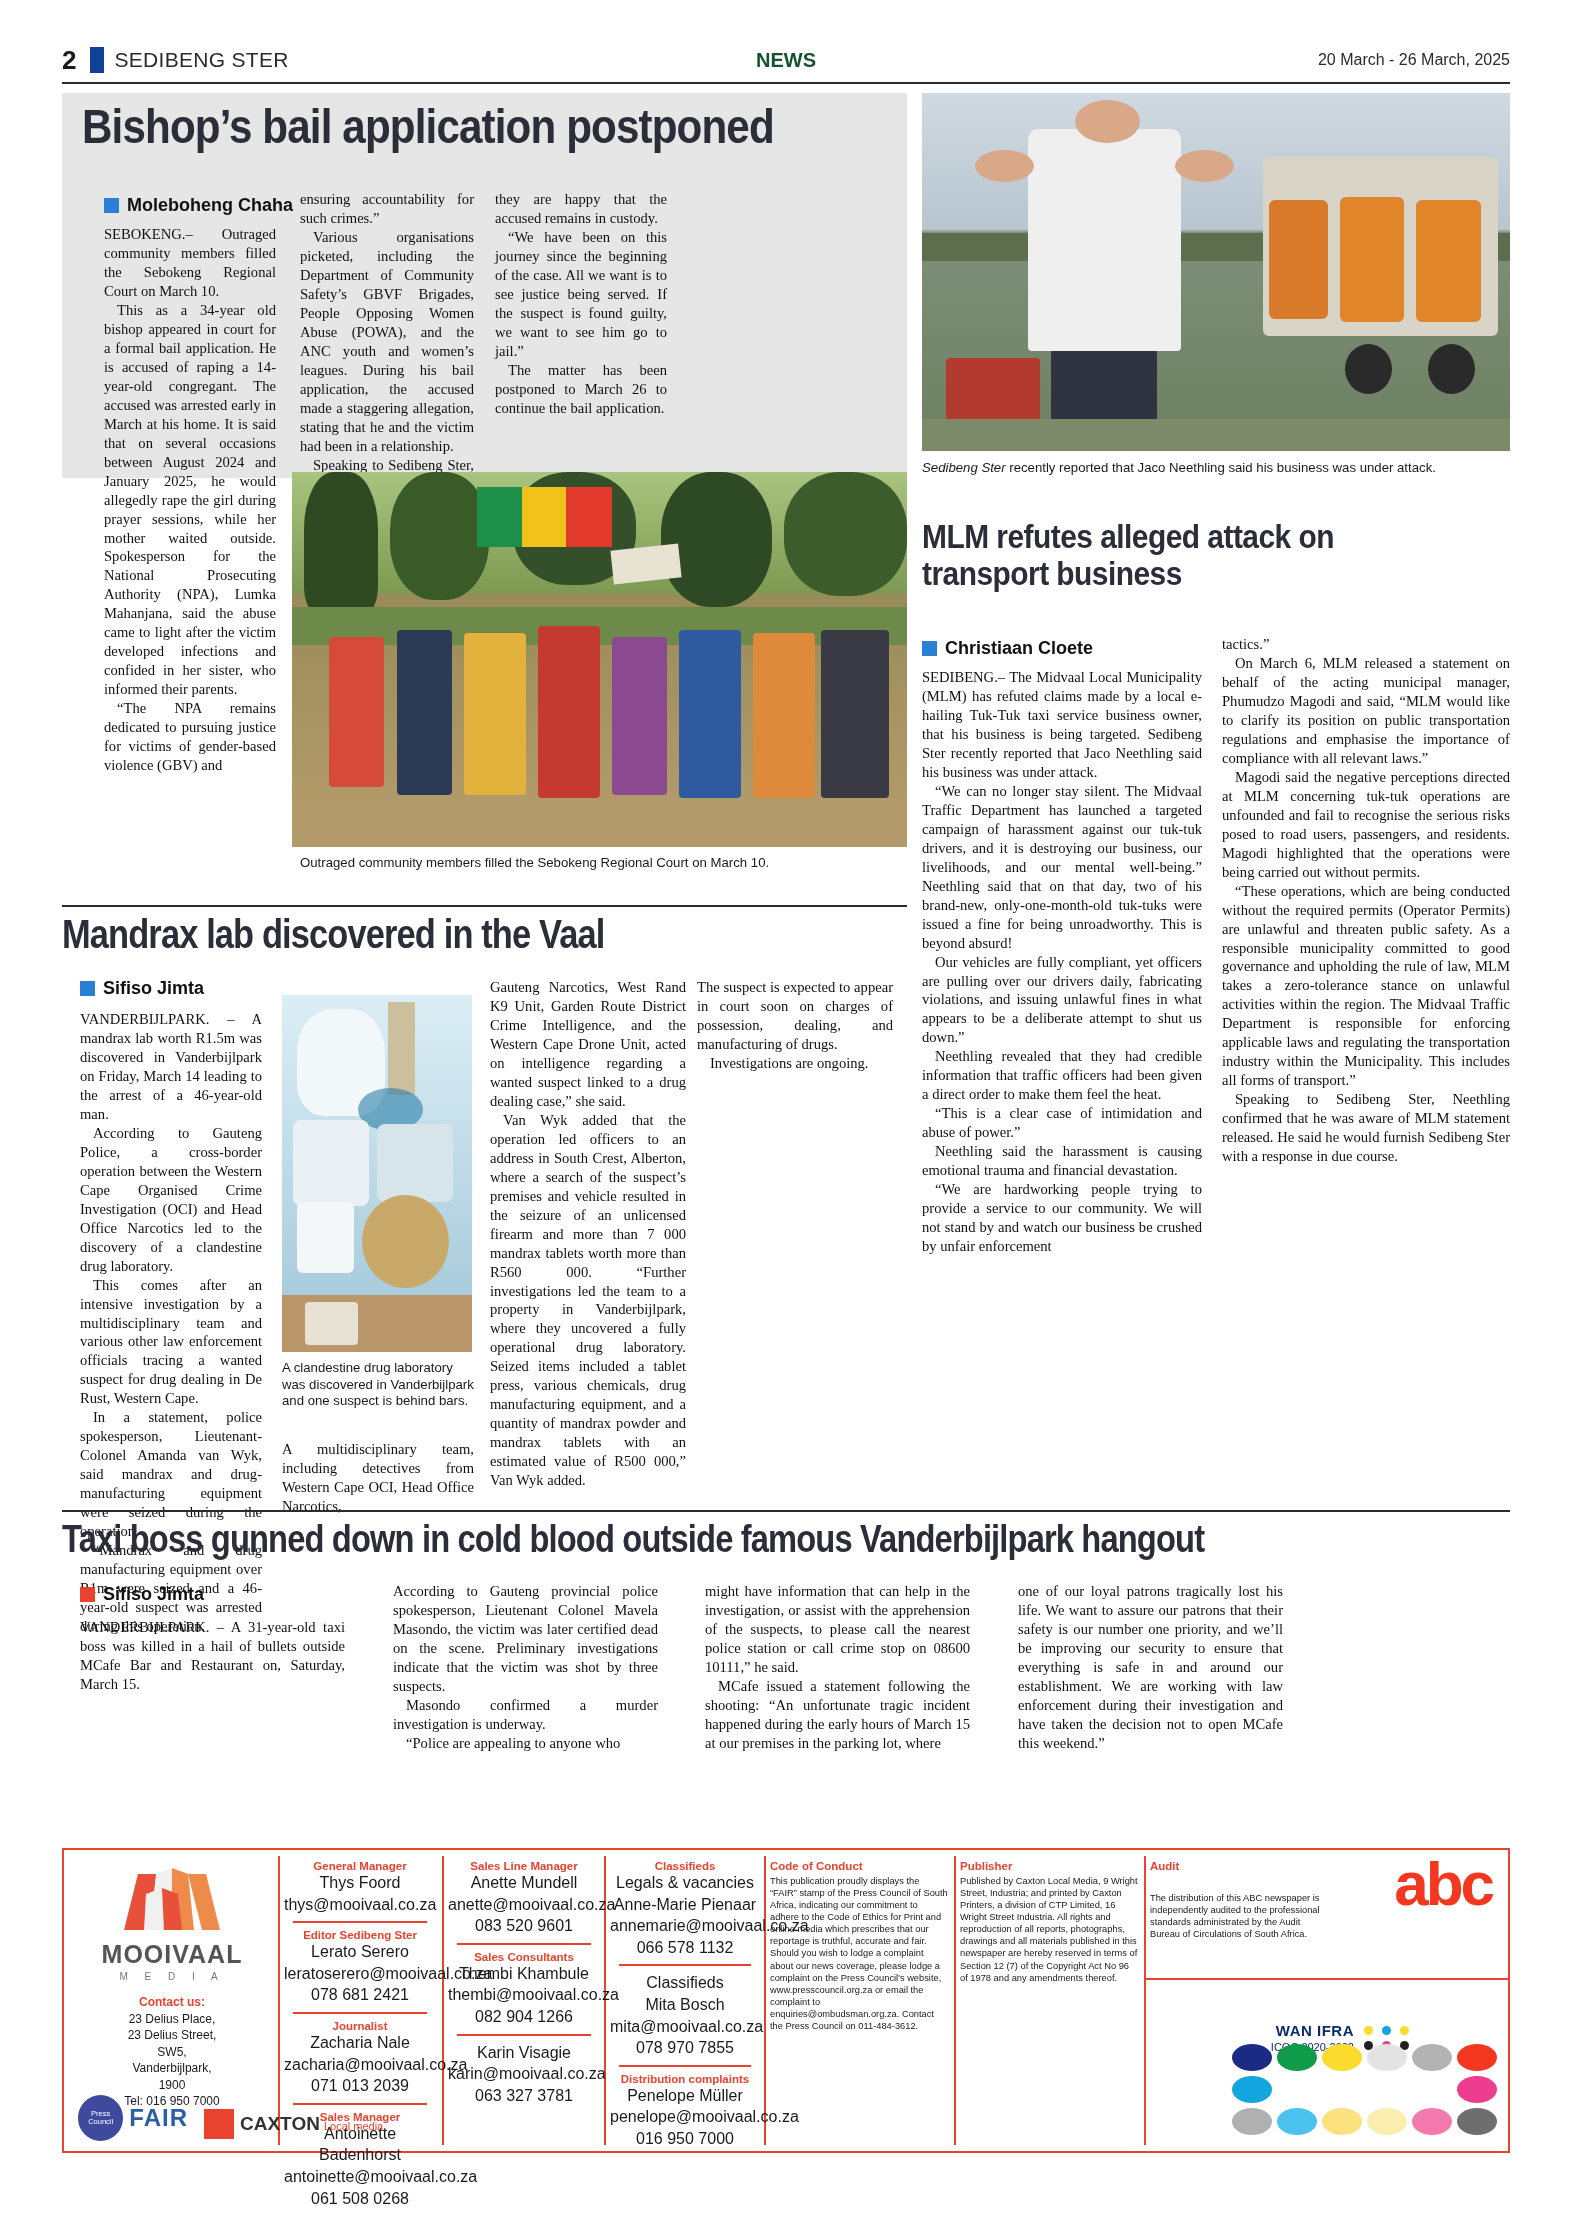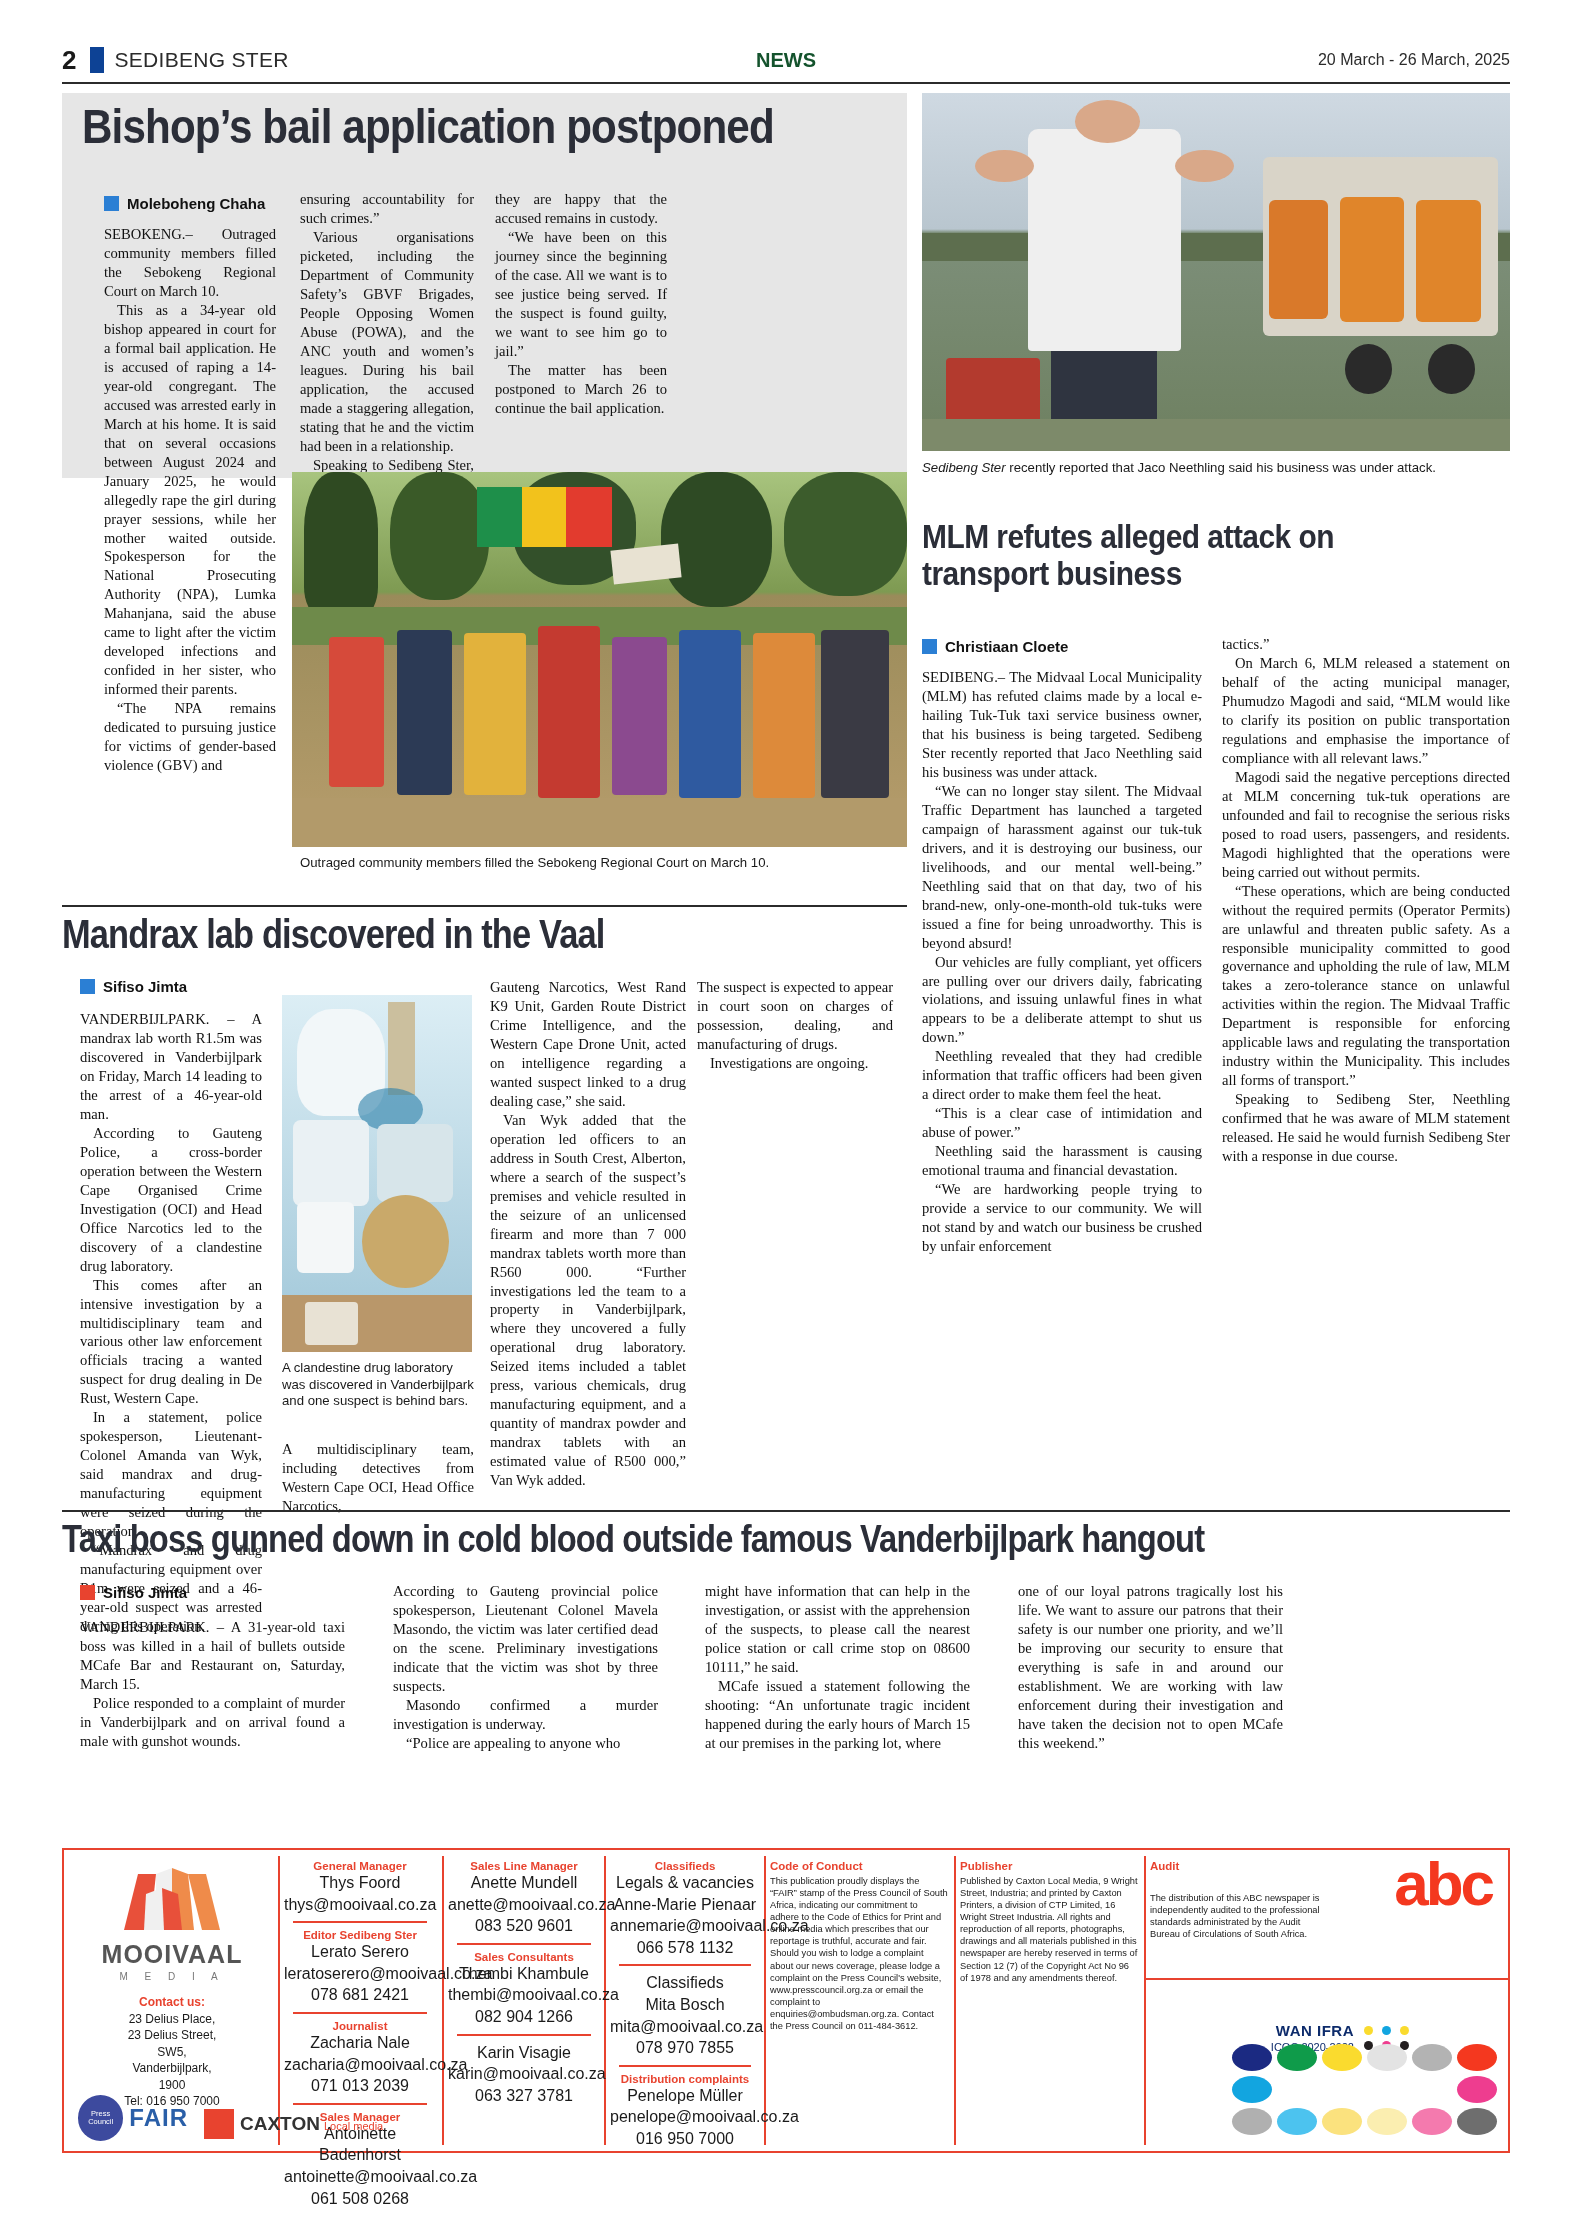--- a/index.html
+++ b/index.html
@@ -34,21 +34,21 @@
     font-size:16px; color:#2b2b2b;
   }
   .rule-top { position:absolute; left:62px; top:82px; width:1448px; height:2px; background:#2b2b2b; }
 
   
   .body-col { font-family:"Liberation Serif", serif; font-size:14.6px; line-height:1.30; color:#111; text-align:justify; }
   .body-col p { text-indent:13px; margin:0; }
   .body-col p.noind { text-indent:0; }
   .byline { display:flex; align-items:center; gap:8px; margin-bottom:7px; }
   .byline .sq { width:15px; height:15px; }
-  .byline .nm { font-family:"Liberation Sans", sans-serif; font-weight:bold; font-size:15px; color:#111; }
+  .byline .nm { font-family:"Liberation Sans", sans-serif; font-weight:bold; font-size:18px; color:#111; }
   .caption { font-family:"Liberation Sans", sans-serif; font-size:13.2px; line-height:1.26; color:#1a1a1a; }
   .hl { font-family:"Liberation Sans", sans-serif; font-weight:bold; color:#2b2e38;
         letter-spacing:-1.0px; transform:scaleX(.86); transform-origin:left center; white-space:nowrap; }
 
   
   .a1-shade { position:absolute; left:62px; top:93px; width:845px; height:385px; background:#e6e6e6; }
   .a1-title { position:absolute; left:82px; top:98px; font-size:49px; }
   .a1-byline { position:absolute; left:104px; top:195px; }
   .a1-c1 { position:absolute; left:104px; top:225px; width:172px; }
   .a1-c2 { position:absolute; left:300px; top:190px; width:174px; }
@@ -280,21 +280,20 @@
     </div>
 
   <div class="a4-rule"></div>
   <div class="hl a4-title">Taxi boss gunned down in cold blood outside famous Vanderbijlpark hangout</div>
   <div class="byline a4-byline">
     <span class="sq" style="background:#e8432f"></span>
     <span class="nm">Sifiso Jimta</span>
   </div>
   <div class="body-col a4-c1">
       <p class="noind">VANDERBIJLPARK. – A 31-year-old taxi boss was killed in a hail of bullets outside MCafe Bar and Restaurant on, Saturday, March 15.</p>
-      <p>Police responded to a complaint of murder in Vanderbijlpark and on arrival found a male with gunshot wounds.</p>
     </div>
   <div class="body-col a4-c2">
       <p class="noind">According to Gauteng provincial police spokesperson, Lieutenant Colonel Mavela Masondo, the victim was later certified dead on the scene. Preliminary investigations indicate that the victim was shot by three suspects.</p>
       <p>Masondo confirmed a murder investigation is underway.</p>
       <p>“Police are appealing to anyone who</p>
     </div>
   <div class="body-col a4-c3">
       <p class="noind">might have information that can help in the investigation, or assist with the apprehension of the suspects, to please call the nearest police station or call crime stop on 08600 10111,” he said.</p>
       <p>MCafe issued a statement following the shooting: “An unfortunate tragic incident happened during the early hours of March 15 at our premises in the parking lot, where</p>
     </div>

